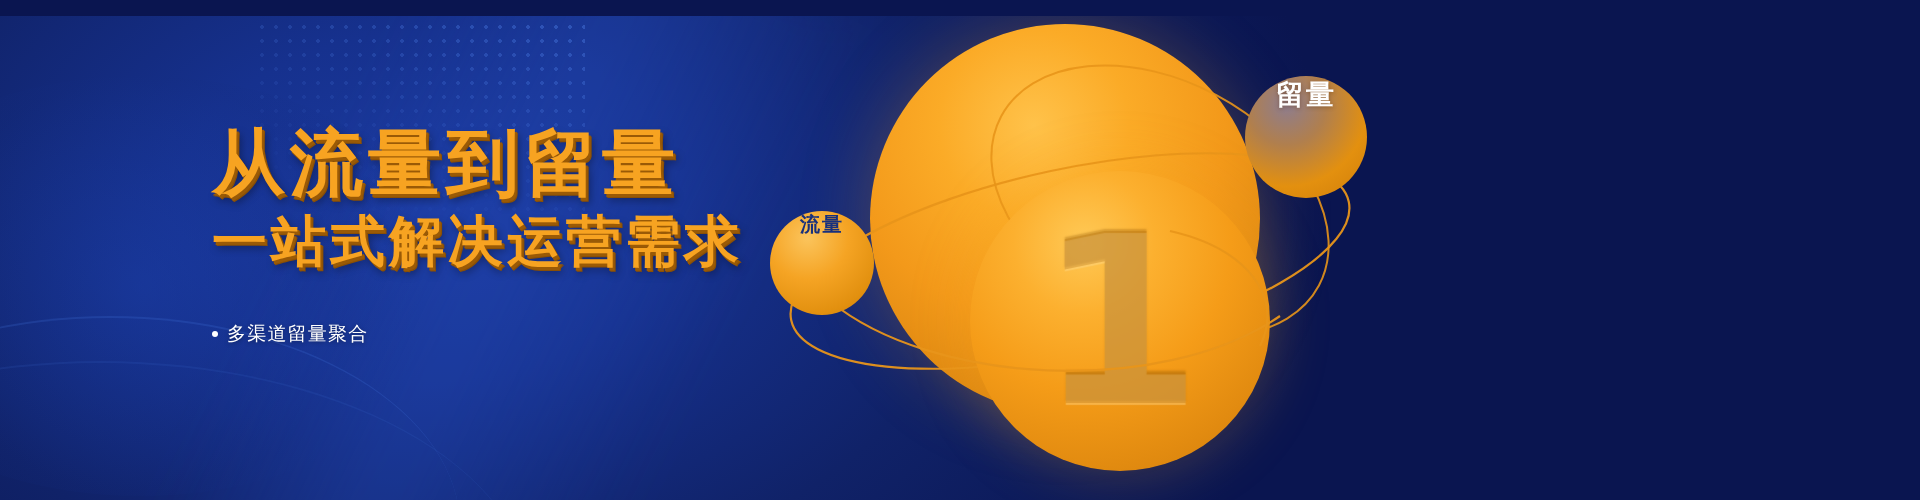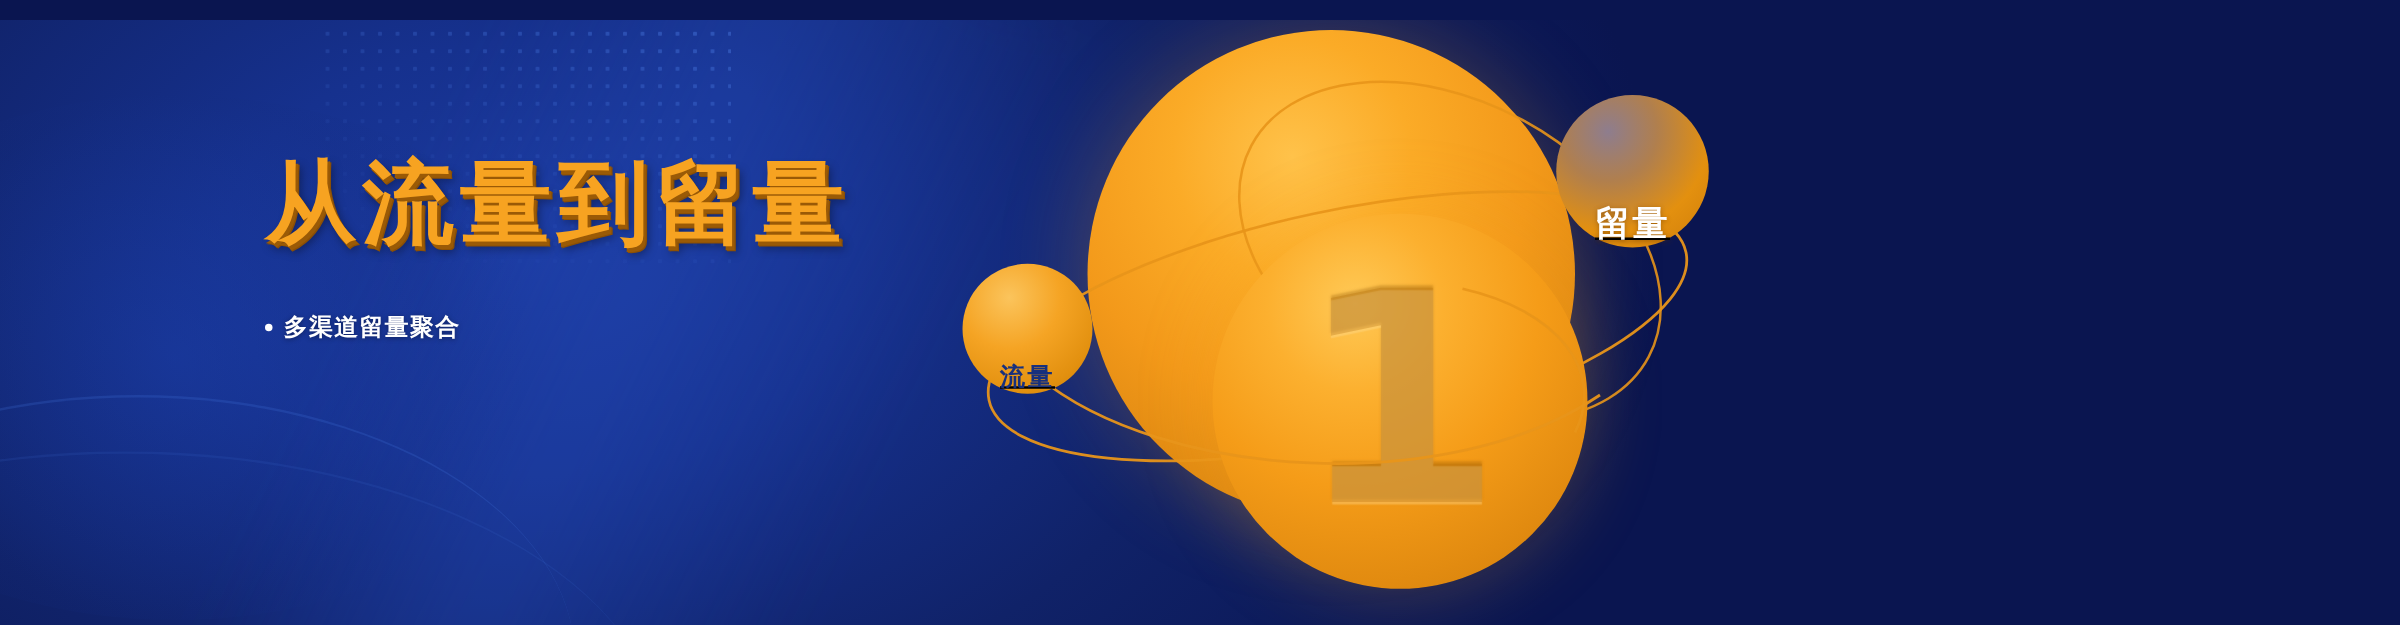--- a/index.html
+++ b/index.html
@@ -108,21 +108,21 @@
     align-items: center;
     gap: 34px;
     white-space: nowrap;
   }
   .bullet {
     display: flex;
     align-items: center;
     gap: 9px;
     color: #ffffff;
     font-size: 19px;
-    font-weight: 700;
+    font-weight: 400;
     letter-spacing: 1.2px;
     text-shadow: 0 1px 4px rgba(0,0,0,0.4);
   }
   .bullet .dot {
     width: 6px;
     height: 6px;
     border-radius: 50%;
     background: #ffffff;
     flex: none;
   }
@@ -177,23 +177,22 @@
     color: rgba(180,110,10,0.30);
     text-shadow:
       0 2px 1px rgba(255,220,150,0.38),
       0 -2px 2px rgba(150,88,5,0.35);
     user-select: none;
   }
 
   
   .sphere-small {
     display: flex;
-    align-items: flex-end;
+    align-items: flex-start;
     justify-content: center;
-    text-decoration: underline;
   }
   .sphere-liuliang {
     left: 30px;
     top: 195px;
     width: 104px;
     height: 104px;
     background: radial-gradient(circle at 36% 26%, #fbc45c 0%, #f5a424 40%, #e2900f 75%, #c87c08 100%);
   }
   .sphere-liuliang .label {
     color: #17307e;
@@ -232,20 +231,21 @@
 <div class="banner">
 
   <div class="glow-left"></div>
   <div class="diag-sheen"></div>
   <div class="dot-grid"></div>
   <div class="corner-arc"></div>
   <div class="corner-arc two"></div>
 
   <div class="copy">
     <div class="headline headline-1">从流量到留量</div>
+    <div class="headline headline-2">一站式解决运营需求</div>
 
     <div class="bullets">
       <div class="bullet">
         <span class="dot"></span>
         <span>多渠道留量聚合</span>
       </div>
     </div>
   </div>
 
   <div class="graphic">

